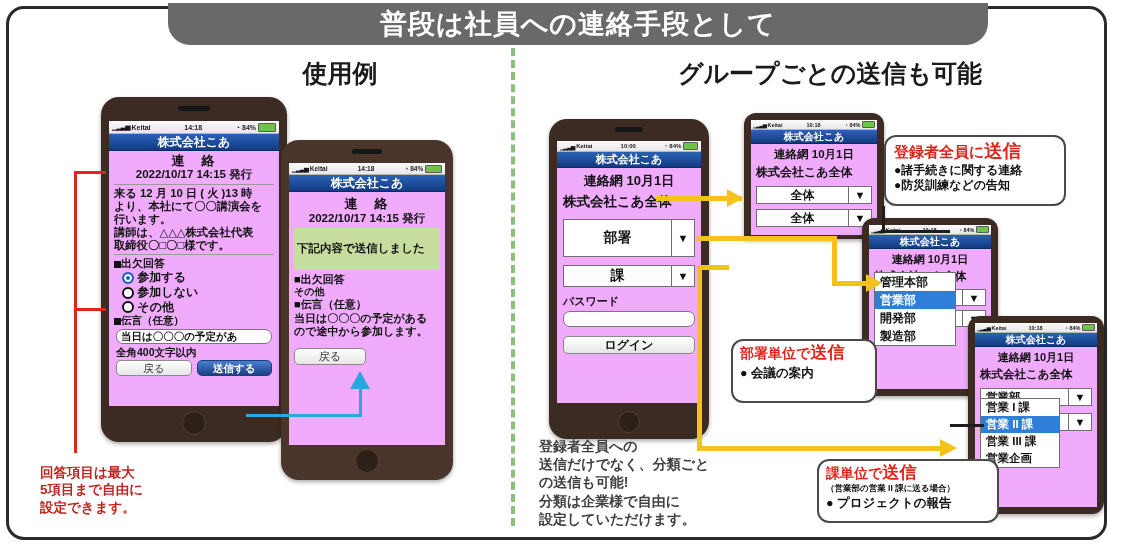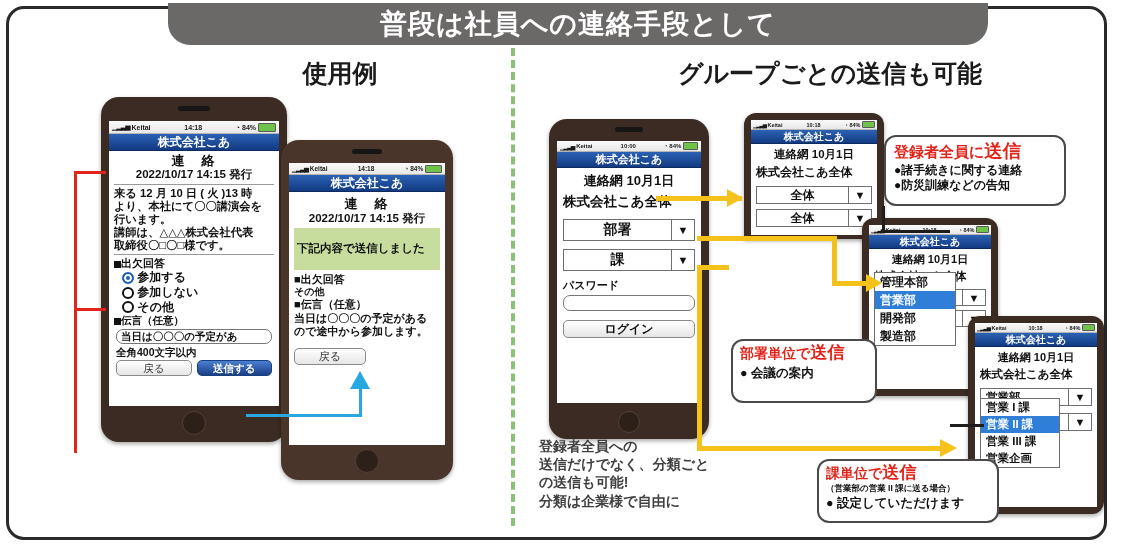--- a/index.html
+++ b/index.html
@@ -10,21 +10,21 @@
   .hdr{position:absolute;left:168px;top:3px;width:820px;height:42px;background:#6b6868;border-radius:0 0 22px 22px;display:flex;align-items:center;justify-content:center;}
   .hdr span{color:#ffffff;font-size:27px;font-weight:700;letter-spacing:1px;}
   
   .sect-title{position:absolute;font-size:25px;font-weight:700;color:#1b1b1b;}
   
   .divider{position:absolute;left:511px;top:48px;width:0;height:478px;border-left:4px dashed #8cc07a;}
   
   .phone{position:absolute;background:#3b2b22;border-radius:18px;box-shadow:0 2px 4px rgba(0,0,0,.35);}
   .phone.lite{background:#4a352a;}
   .notch{position:absolute;left:50%;transform:translateX(-50%);background:#161616;border-radius:3px;}
-  .screen{position:absolute;background:#ffffff;overflow:hidden;}
+  .screen{position:absolute;background:#f0abfc;overflow:hidden;}
   .home{position:absolute;left:50%;transform:translateX(-50%);border-radius:50%;background:#2c2018;border:1px solid #544034;}
   
   .stat{display:flex;align-items:center;justify-content:space-between;background:linear-gradient(#fbfbfb,#e7e7e7);border-bottom:1px solid #b5b5b5;box-sizing:border-box;}
   .stat .s-l,.stat .s-c,.stat .s-r{display:flex;align-items:center;color:#1a1a1a;font-weight:700;white-space:nowrap;}
   .bars{display:inline-block;letter-spacing:-1px;}
   .batt{display:inline-block;background:#6fc24a;border:1px solid #5a5a5a;border-radius:1px;}
   
   .tbar{background:linear-gradient(#2b62b4,#123a82);color:#fff;text-align:center;font-weight:700;border-bottom:1px solid #0b2a5e;box-sizing:border-box;display:flex;align-items:center;justify-content:center;}
   .body{padding:2px 5px;box-sizing:border-box;color:#111;}
   .ctr{text-align:center;}
@@ -135,38 +135,43 @@
        <div class="btn" style="margin-top:10px;width:72px;height:17px;font-size:11px;">戻る</div>
      </div>
    </div>
    <div class="home" style="bottom:7px;width:22px;height:22px;"></div>
  </div>
 
  <div class="ln red" style="left:74px;top:171px;width:3px;height:140px;"></div>
  <div class="ln red" style="left:74px;top:171px;width:32px;height:3px;"></div>
  <div class="ln red" style="left:74px;top:308px;width:32px;height:3px;"></div>
  <div class="ln red" style="left:74px;top:240px;width:3px;height:213px;"></div>
+ <div class="cap-red" style="left:40px;top:464px;font-size:13.5px;">
+   <div>回答項目は最大</div>
+   <div>5項目まで自由に</div>
+   <div>設定できます。</div>
+ </div>
 
  <div class="ln blu" style="left:246px;top:414px;width:116px;height:3px;"></div>
  <div class="ln blu" style="left:359px;top:388px;width:3px;height:29px;"></div>
  <div class="tri" style="left:350px;top:371px;border-left:10px solid transparent;border-right:10px solid transparent;border-bottom:18px solid #29a8e0;"></div>
 
  <div class="phone" style="left:549px;top:119px;width:160px;height:320px;">
    <div class="notch" style="top:8px;width:28px;height:5px;"></div>
    <div class="screen" style="left:8px;top:22px;width:144px;height:262px;">
      <div class="stat" style="height:11px;padding:0 3px;font-size:6px;">
        <div class="s-l"><span class="bars">▁▂▃▅</span>&nbsp;<span>Keitai</span></div>
        <div class="s-c">10:00</div>
        <div class="s-r"><span>◔</span>&nbsp;<span>84%</span>&nbsp;<i class="batt" style="width:13px;height:6px;"></i></div>
      </div>
      <div class="tbar" style="height:16px;font-size:11px;">株式会社こあ</div>
      <div class="body" style="padding:4px 6px;">
        <div class="ctr" style="font-size:13px;font-weight:700;">連絡網  10月1日</div>
        <div style="font-size:13.5px;font-weight:700;margin-top:3px;">株式会社こあ全体</div>
-       <div class="sel" style="height:22px;margin-top:8px;">
+       <div class="sel" style="height:38px;margin-top:8px;">
          <div class="lbl" style="font-size:14px;">部署</div>
          <div class="arw">▼</div>
        </div>
        <div class="sel" style="height:22px;margin-top:8px;">
          <div class="lbl" style="font-size:14px;">課</div>
          <div class="arw">▼</div>
        </div>
        <div style="font-size:11px;font-weight:700;margin-top:7px;">パスワード</div>
        <div class="ibox" style="height:16px;margin-top:2px;"></div>
        <div class="btn" style="height:18px;margin-top:9px;font-size:12px;font-weight:700;color:#111;">ログイン</div>
@@ -291,23 +296,24 @@
      <span>部署単位で</span><b>送信</b>
    </div>
    <div class="co-li" style="font-size:12.5px;margin-top:2px;">● 会議の案内</div>
  </div>
 
  <div class="callout" style="left:817px;top:459px;width:182px;height:64px;padding:3px 7px;">
    <div class="co-t" style="font-size:14px;line-height:1.1;">
      <span>課単位で</span><b>送信</b>
    </div>
    <div class="co-sub" style="font-size:8.5px;line-height:1.2;">（営業部の営業 II 課に送る場合）</div>
-   <div class="co-li" style="font-size:12.5px;margin-top:2px;">● 設定していただけます</div>
+   <div class="co-li" style="font-size:12.5px;margin-top:2px;">● プロジェクトの報告</div>
  </div>
 
  <div class="cap-red2" style="left:539px;top:437px;font-size:14px;">
    <div>登録者全員への</div>
    <div>送信だけでなく、分類ごと</div>
    <div>の送信も可能!</div>
    <div>分類は企業様で自由に</div>
+   <div>設定していただけます。</div>
  </div>
 
 </div>
 
 </body></html>

